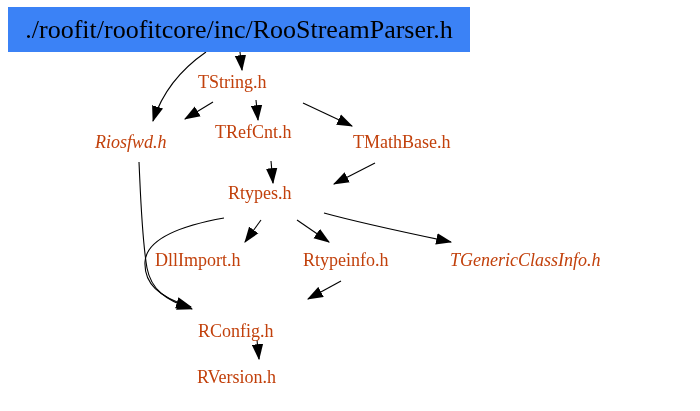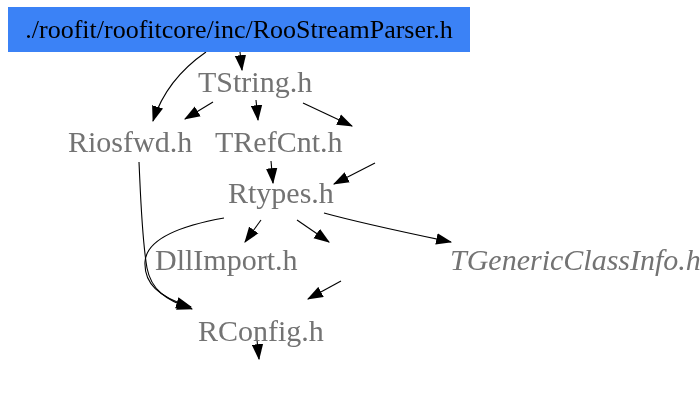--- a/index.html
+++ b/index.html
@@ -16,24 +16,24 @@
     left: 0; top: 0;
     width: 700px; height: 411px;
   }
   .edges-layer path.edge {
     fill: none;
     stroke: #000000;
     stroke-width: 1.1;
   }
   .node {
     position: absolute;
-    font-size: 30px;
+    font-size: 18px;
     line-height: 26px;
     white-space: nowrap;
-    color: #737373;
+    color: #c2410c;
   }
   .root-node {
     position: absolute;
     left: 8px;
     top: 7px;
     width: 462px;
     height: 45px;
     background: #3b82f6;
     display: flex;
     align-items: center;
@@ -67,20 +67,23 @@
     <path class="edge" d="M 324,213 C 364,224 408,233 451,242" marker-end="url(#arrow)"></path>
     <path class="edge" d="M 224,218 C 168,228 146,243 145,262 C 144,283 158,297 191,307" marker-end="url(#arrow)"></path>
     <path class="edge" d="M 139,162 C 141,205 142,240 147,268 C 151,289 165,300 192,309" marker-end="url(#arrow)"></path>
     <path class="edge" d="M 341,281 L 308,299" marker-end="url(#arrow)"></path>
     <path class="edge" d="M 257,340 L 259,359" marker-end="url(#arrow)"></path>
   </svg>
 
   <div class="root-node">./roofit/roofitcore/inc/RooStreamParser.h</div>
 
   <div class="node" style="left:198px; top:69px;">TString.h</div>
-  <div class="node" style="left:68px;  top:129px;">Riosfwd.h</div>
-  <div class="node" style="left:215px; top:129px;">TRefCnt.h</div>
+  <div class="node" style="left:95px;  top:129px;font-style:italic;">Riosfwd.h</div>
+  <div class="node" style="left:215px; top:119px;">TRefCnt.h</div>
+  <div class="node" style="left:353px; top:129px;">TMathBase.h</div>
   <div class="node" style="left:228px; top:180px;">Rtypes.h</div>
   <div class="node" style="left:155px; top:247px;text-align:center;">DllImport.h</div>
+  <div class="node" style="left:303px; top:247px;">Rtypeinfo.h</div>
   <div class="node" style="left:450px; top:247px;font-style:italic;">TGenericClassInfo.h</div>
   <div class="node" style="left:198px; top:306px;margin-top:12px;">RConfig.h</div>
+  <div class="node" style="left:197px; top:364px;">RVersion.h</div>
 
 </div>
 
 </body></html>

